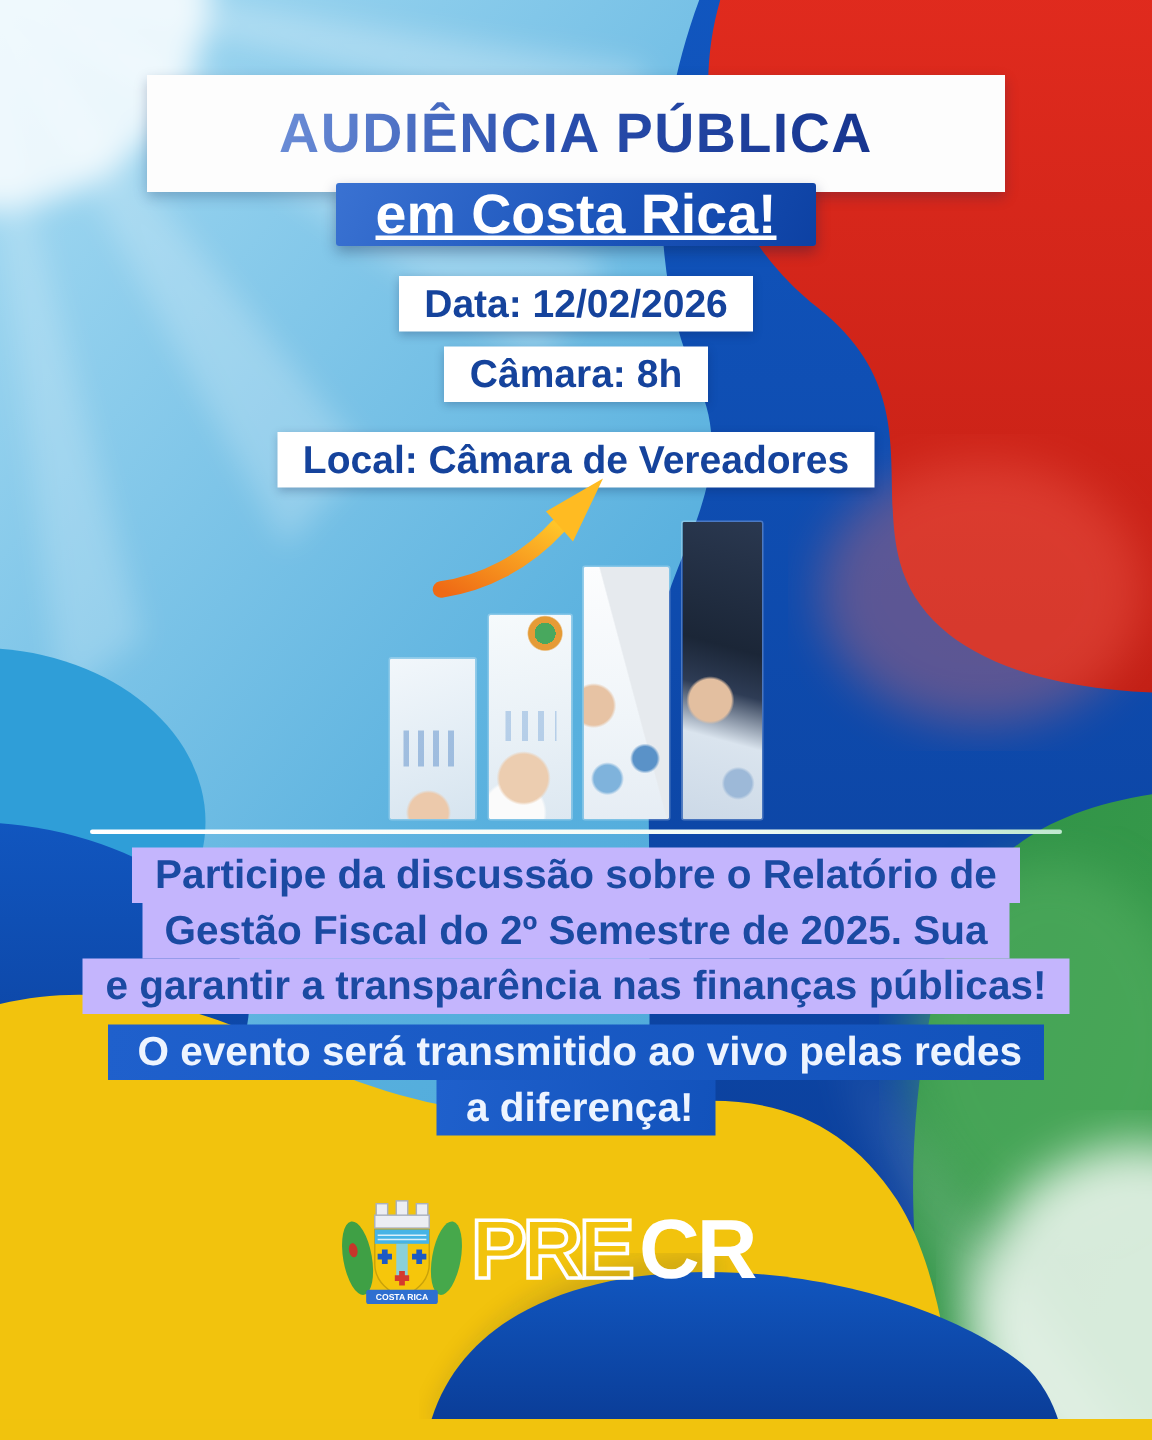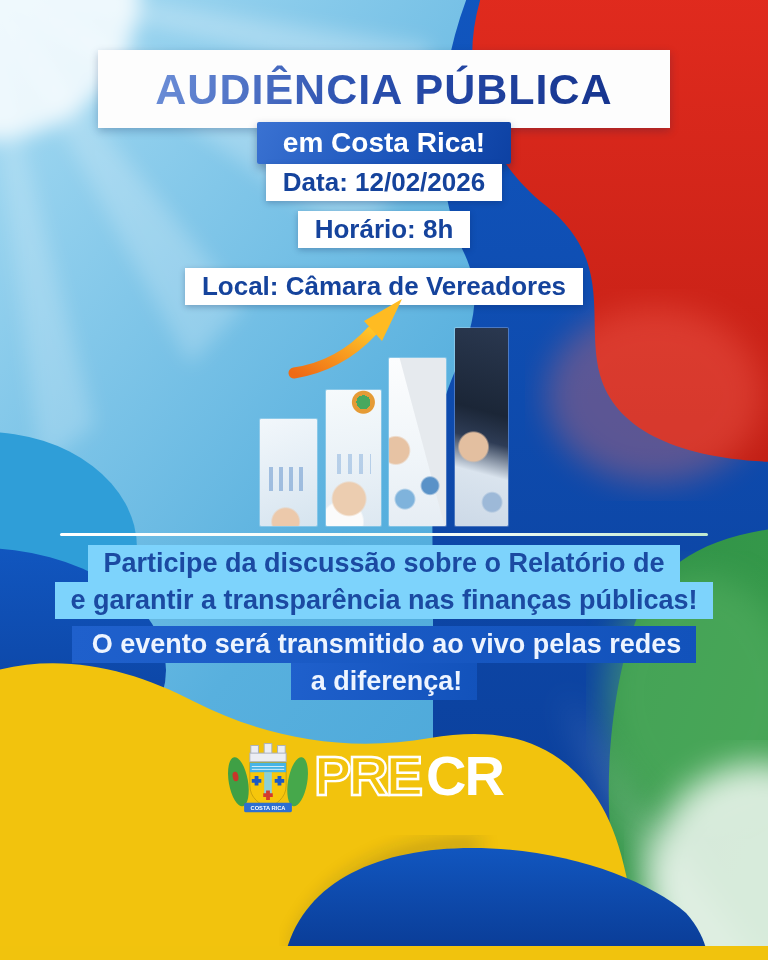--- a/index.html
+++ b/index.html
@@ -5,35 +5,35 @@
   html,body{margin:0;padding:0;background:#222;}
   .poster{position:relative;width:768px;height:960px;overflow:hidden;
           font-family:"Liberation Sans","DejaVu Sans",sans-serif;}
   .bg{position:absolute;inset:0;z-index:0;}
   .fg{position:absolute;inset:0;z-index:2;display:flex;flex-direction:column;align-items:center;}
 
   
   .title-banner{margin-top:50px;width:572px;height:78px;background:#fdfdfd;
     display:flex;align-items:center;justify-content:center;
     box-shadow:0 3px 8px rgba(10,30,80,.25);}
-  .title-text{font-size:43px;font-weight:bold;letter-spacing:1px;color:#2450a8;white-space:nowrap;}
+  .title-text{font-size:37px;font-weight:bold;letter-spacing:1px;color:#2450a8;white-space:nowrap;}
   @supports ((-webkit-background-clip:text)){
     .title-text{background:linear-gradient(105deg,#6d8fd8 0%,#2a4fae 45%,#16348e 100%);
       -webkit-background-clip:text;background-clip:text;color:transparent;}
   }
   .sub-banner{margin-top:-6px;height:42px;padding:0 26px;border-radius:2px;
     background:linear-gradient(115deg,#3a72d2 0%,#1c55bb 55%,#0d41a3 100%);
     display:flex;align-items:center;justify-content:center;
     box-shadow:0 4px 9px rgba(10,25,70,.35);}
-  .sub-text{color:#ffffff;font-size:28px;font-weight:bold;white-space:nowrap;}
+  .sub-text{color:#ffffff;font-size:37px;font-weight:bold;white-space:nowrap;text-decoration:underline;}
 
   .info-banner{background:#ffffff;height:37px;padding:0 17px;display:flex;align-items:center;
     box-shadow:0 2px 6px rgba(10,30,80,.28);}
   .info-text{color:#15439c;font-size:26px;font-weight:bold;white-space:nowrap;}
-  .ib-date{} .ib-time{margin-top:10px;} .ib-loc{margin-top:20px;}
+  .ib-date{margin-top:20px;} .ib-time{margin-top:10px;} .ib-loc{margin-top:20px;}
 
   
   .collage{position:relative;margin-top:6px;width:248px;height:215px;
     display:flex;align-items:flex-end;justify-content:space-between;}
   .pbar{border-radius:1px;box-shadow:0 0 0 1px rgba(255,255,255,.25);}
   .b1{width:57px;height:107px;background:
       radial-gradient(circle at 45% 96%, #ecc9ab 0 13px, rgba(236,201,171,0) 15px) ,
       repeating-linear-gradient(90deg,rgba(104,150,205,.55) 0 4px,rgba(0,0,0,0) 4px 10px) 9px 58%/38px 24px no-repeat,
       linear-gradient(160deg,#f2f7fb 0%,#e3edf5 55%,#d6e4ef 100%);}
   .b2{width:55px;height:136px;background:
@@ -53,21 +53,21 @@
       radial-gradient(circle at 70% 88%, #9db9d8 0 9px, rgba(157,185,216,0) 11px),
       linear-gradient(195deg,#2a3850 0%,#1b2637 42%,#2e3c55 56%,#dae4ee 72%,#ccd9e7 100%);}
   .arrow-wrap{position:absolute;left:28px;top:-14px;width:125px;height:88px;}
 
   
   .divider{margin-top:7px;width:648px;height:3px;border-radius:2px;
     background:linear-gradient(90deg,#ffffff 0%,#f2fbf5 65%,#bfe8cf 100%);}
   .para{display:flex;flex-direction:column;align-items:center;}
   .p1{margin-top:9px;} .p2{margin-top:7px;}
   .pline{width:fit-content;line-height:31px;padding:3px 15px;font-size:27px;font-weight:bold;white-space:nowrap;}
-  .p1 .pline{background:#7dd3fc;color:#1b4aa2;}
+  .p1 .pline{background:#c4b5fd;color:#1b4aa2;}
   .p2 .pline{background:linear-gradient(100deg,#1f60cc 0%,#1252bb 100%);color:#edf4ff;padding-left:20px;}
 
   
   .footer{margin-top:34px;display:flex;align-items:center;gap:1px;}
 </style>
 </head>
 <body>
 
 <div class="poster">
 
@@ -143,41 +143,42 @@
     </div>
 
     <div class="sub-banner">
       <div class="sub-text">em Costa Rica!</div>
     </div>
 
     <div class="info-banner ib-date">
       <div class="info-text">Data: 12/02/2026</div>
     </div>
     <div class="info-banner ib-time">
-      <div class="info-text">Horário: 8h</div>
+      <div class="info-text">Câmara: 8h</div>
     </div>
     <div class="info-banner ib-loc">
       <div class="info-text">Local: Câmara de Vereadores</div>
     </div>
 
     <div class="collage">
       <div class="pbar b1"></div>
       <div class="pbar b2"></div>
       <div class="pbar b3"></div>
       <div class="pbar b4"></div>
       <svg class="arrow-wrap" viewBox="0 0 125 88">
         <path d="M6,76 C34,72 62,58 84,34" fill="none" stroke="url(#ag)" stroke-width="11" stroke-linecap="round"></path>
         <path d="M76,24 L114,2 L94,44 Z" fill="#ffbb22"></path>
       </svg>
     </div>
 
     <div class="divider"></div>
 
     <div class="para p1">
       <div class="pline">Participe da discussão sobre o Relatório de</div>
+      <div class="pline">Gestão Fiscal do 2º Semestre de 2025. Sua</div>
       <div class="pline">e garantir a transparência nas finanças públicas!</div>
     </div>
 
     <div class="para p2">
       <div class="pline">O evento será transmitido ao vivo pelas redes</div>
       <div class="pline">a diferença!</div>
     </div>
 
     <div class="footer">
 

